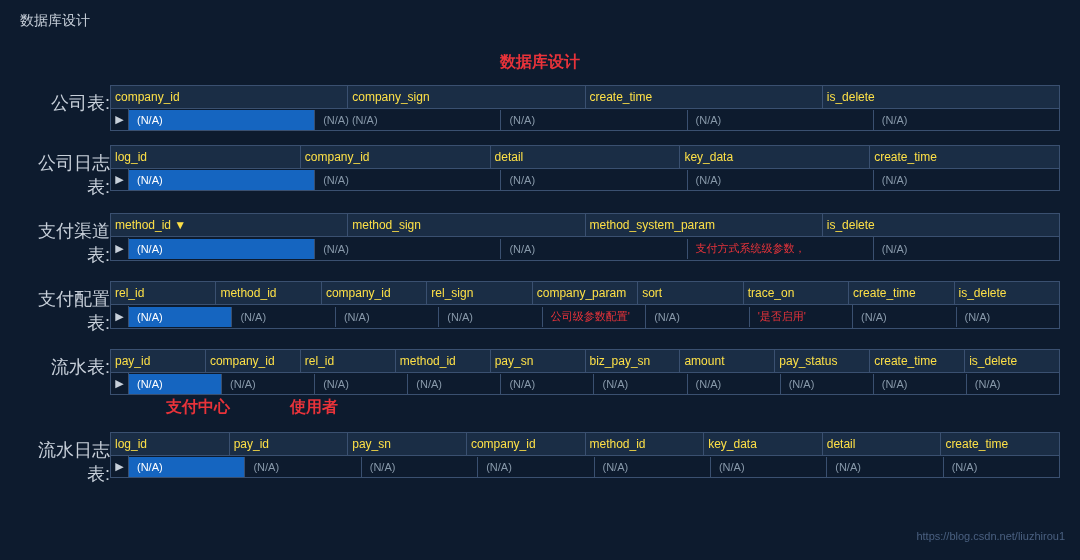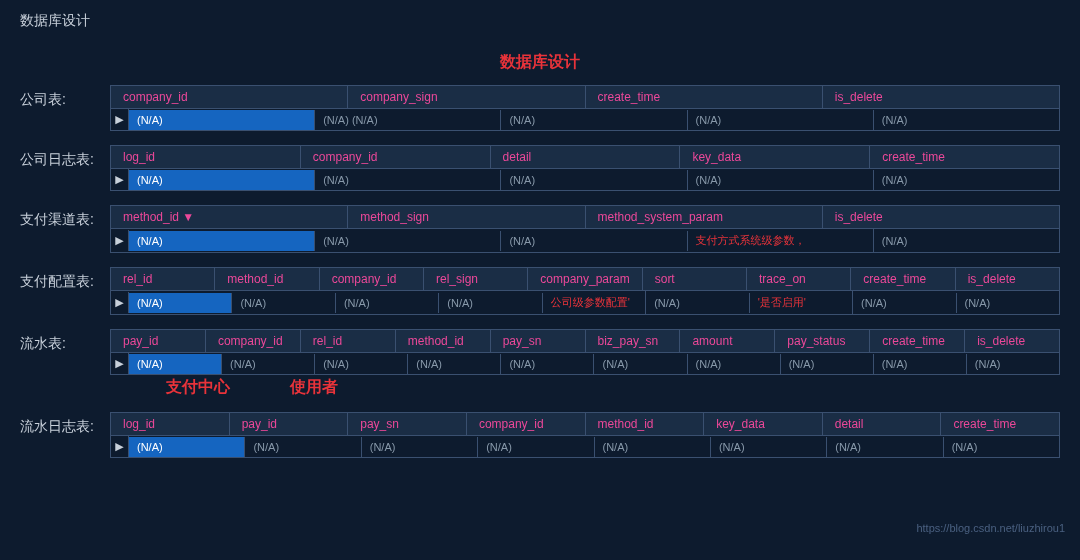--- a/index.html
+++ b/index.html
@@ -27,36 +27,37 @@
     }
     .row {
       display: flex;
       align-items: flex-start;
       margin-bottom: 14px;
     }
     .row-label {
       width: 90px;
       padding-top: 6px;
       color: #c8d0da;
-      font-size: 14px;
+      font-size: 18px;
       flex-shrink: 0;
+      text-align: right;
     }
     .table-container {
       border: 1px solid #3a5070;
       background: #0d1b2e;
       flex: 1;
     }
     .table-header {
       display: flex;
       background: #1a2d45;
       border-bottom: 1px solid #3a5070;
     }
     .table-header .col {
-      padding: 4px 12px;
-      color: #ec4899;
+      padding: 4px 4px;
+      color: #fde047;
       font-size: 12px;
       border-right: 1px solid #3a5070;
       flex: 1;
       white-space: nowrap;
     }
     .table-header .col:last-child {
       border-right: none;
     }
     .table-row {
       display: flex;
@@ -84,21 +85,21 @@
     }
     .col-selected {
       background: #1565c0;
       color: #fff !important;
     }
     .col-red {
       color: #e8333a !important;
     }
     .watermark {
       position: absolute;
-      bottom: 26px;
+      bottom: 18px;
       right: 15px;
       color: #4a6080;
       font-size: 11px;
     }
     .center-section {
       display: flex;
       justify-content: center;
       margin-bottom: 4px;
     }
   </style>

